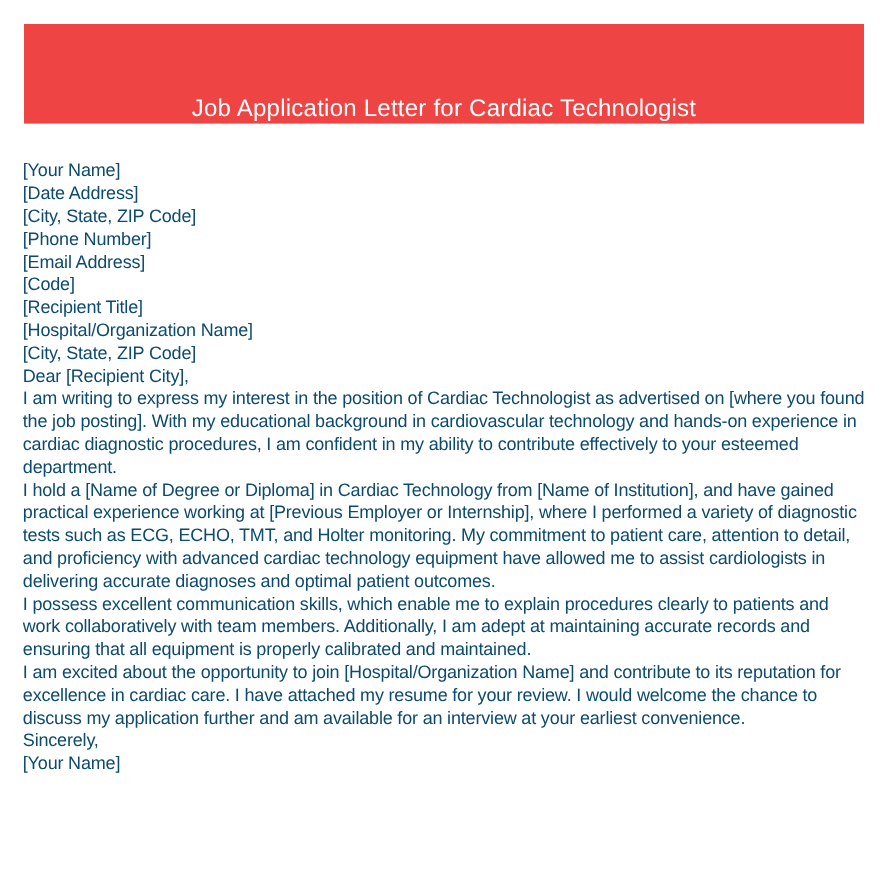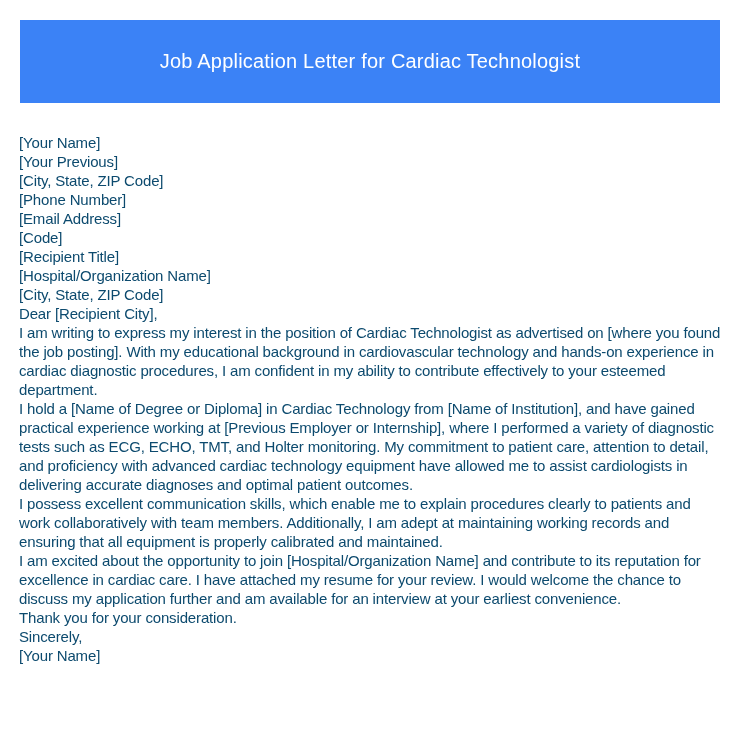--- a/index.html
+++ b/index.html
@@ -43,50 +43,49 @@
   .letter .para {
     margin: 0;
     padding: 0;
   }
 </style>
 </head>
 <body>
 
 <div class="page">
 
-  <div class="banner" style="background-color: #3b82f6; color: rgb(255, 255, 255);">
+  <div class="banner" style="background-color: #ef4444; color: rgb(255, 255, 255); align-items: flex-end;">
     <div class="banner-title">Job Application Letter for Cardiac Technologist</div>
   </div>
 
   <div class="letter" style="color: #0c4a6e;">
 
     <div>
         <div class="line">[Your Name]</div>
-        <div class="line">[Your Previous]</div>
+        <div class="line">[Date Address]</div>
         <div class="line">[City, State, ZIP Code]</div>
         <div class="line">[Phone Number]</div>
         <div class="line">[Email Address]</div>
         <div class="line">[Code]</div>
       </div>
 
     <div>
         <div class="line">[Recipient Title]</div>
         <div class="line">[Hospital/Organization Name]</div>
         <div class="line">[City, State, ZIP Code]</div>
       </div>
 
     <div class="line">Dear [Recipient City],</div>
 
     <div>
         <div class="para">I am writing to express my interest in the position of Cardiac Technologist as advertised on [where you found the job posting]. With my educational background in cardiovascular technology and hands-on experience in cardiac diagnostic procedures, I am confident in my ability to contribute effectively to your esteemed department.</div>
         <div class="para">I hold a [Name of Degree or Diploma] in Cardiac Technology from [Name of Institution], and have gained practical experience working at [Previous Employer or Internship], where I performed a variety of diagnostic tests such as ECG, ECHO, TMT, and Holter monitoring. My commitment to patient care, attention to detail, and proficiency with advanced cardiac technology equipment have allowed me to assist cardiologists in delivering accurate diagnoses and optimal patient outcomes.</div>
-        <div class="para">I possess excellent communication skills, which enable me to explain procedures clearly to patients and work collaboratively with team members. Additionally, I am adept at maintaining working records and ensuring that all equipment is properly calibrated and maintained.</div>
+        <div class="para">I possess excellent communication skills, which enable me to explain procedures clearly to patients and work collaboratively with team members. Additionally, I am adept at maintaining accurate records and ensuring that all equipment is properly calibrated and maintained.</div>
         <div class="para">I am excited about the opportunity to join [Hospital/Organization Name] and contribute to its reputation for excellence in cardiac care. I have attached my resume for your review. I would welcome the chance to discuss my application further and am available for an interview at your earliest convenience.</div>
       </div>
 
     <div>
-        <div class="line">Thank you for your consideration.</div>
         <div class="line">Sincerely,</div>
         <div class="line">[Your Name]</div>
       </div>
 
   </div>
 </div>
 
 </body></html>

